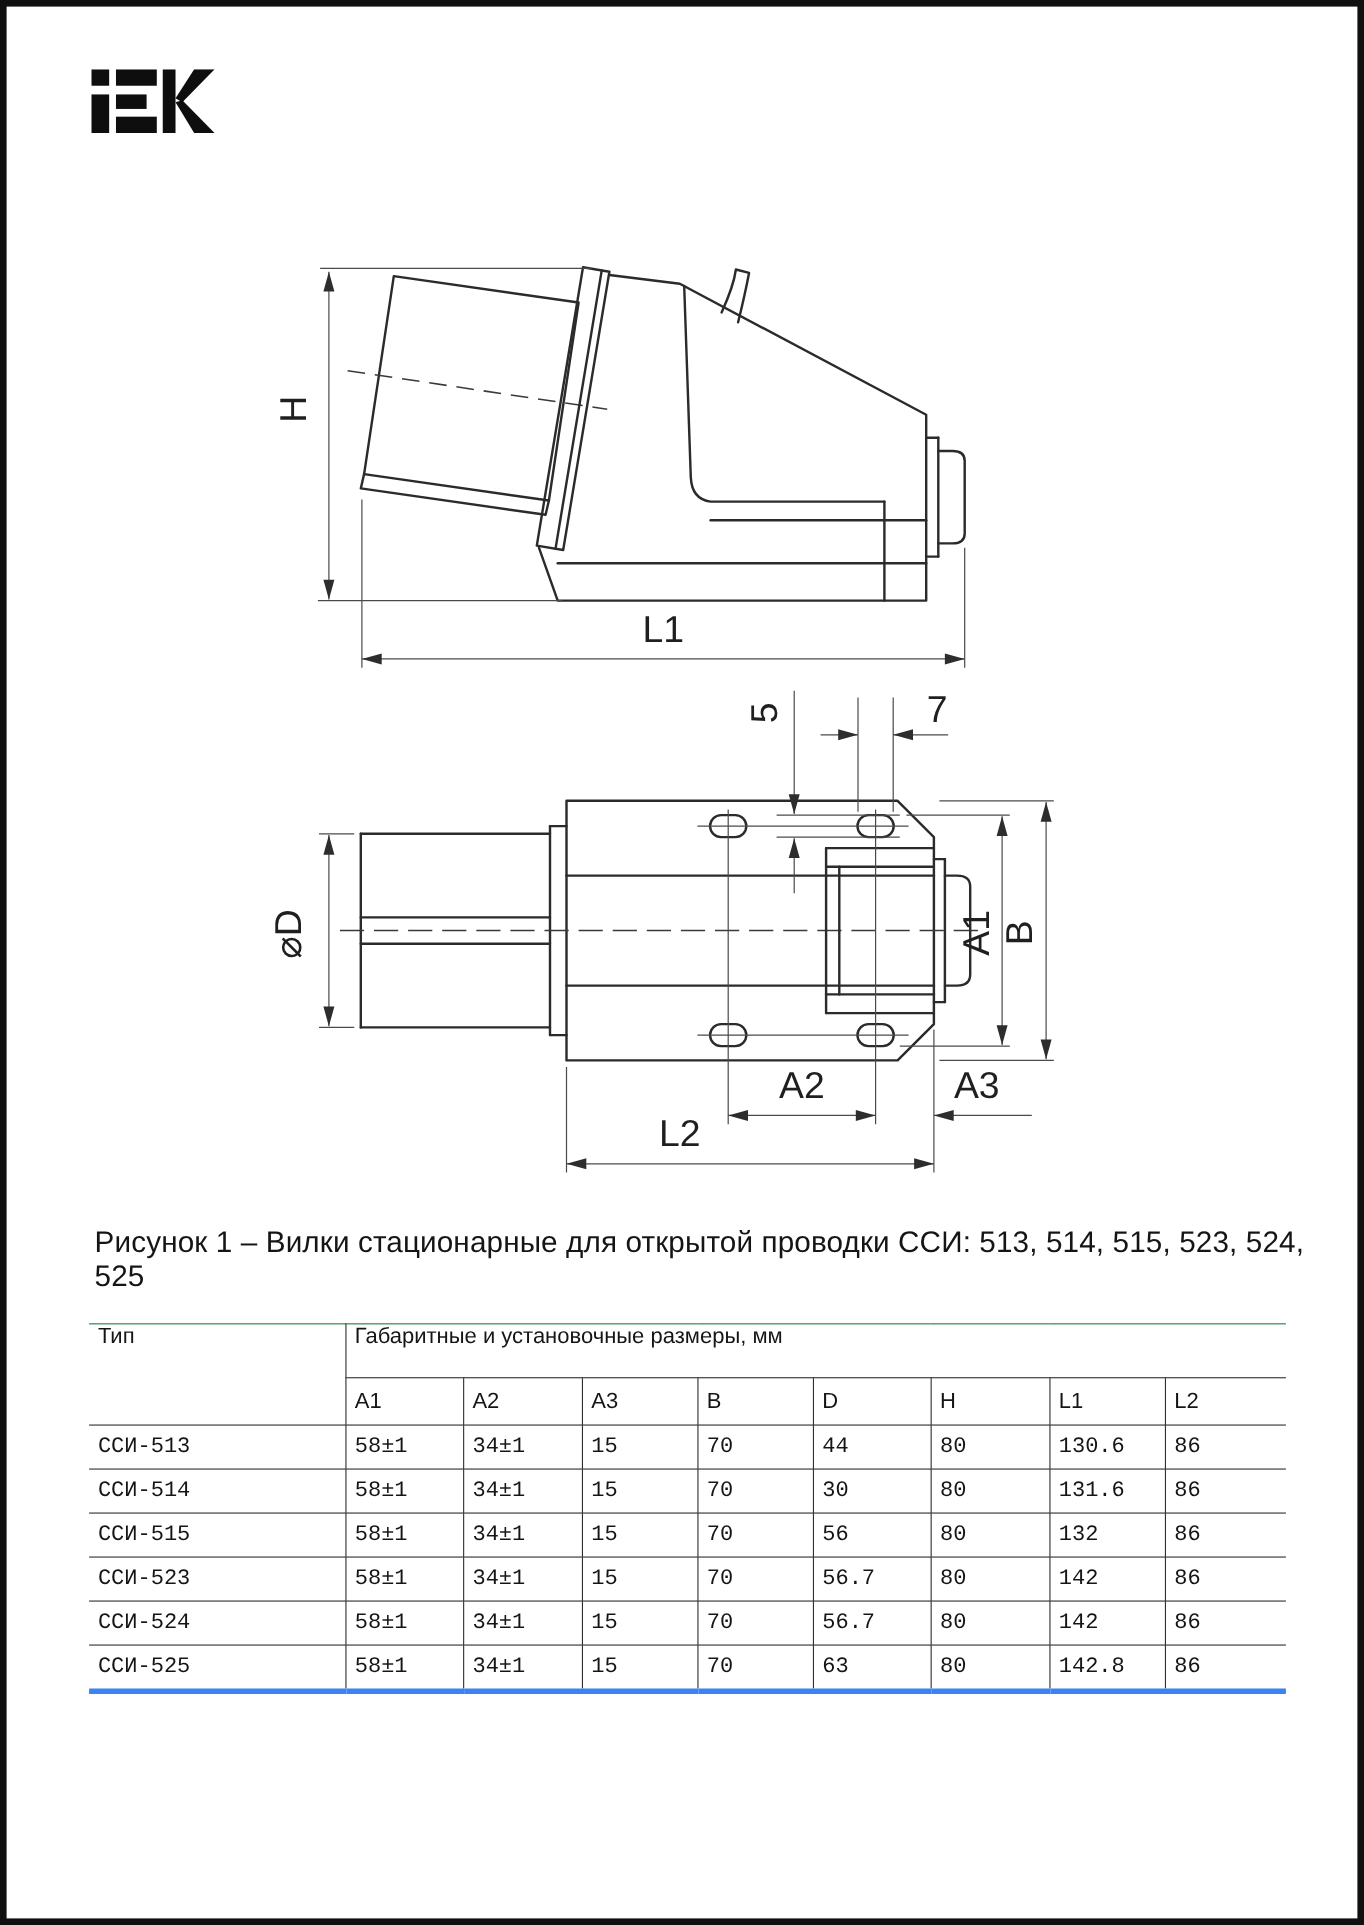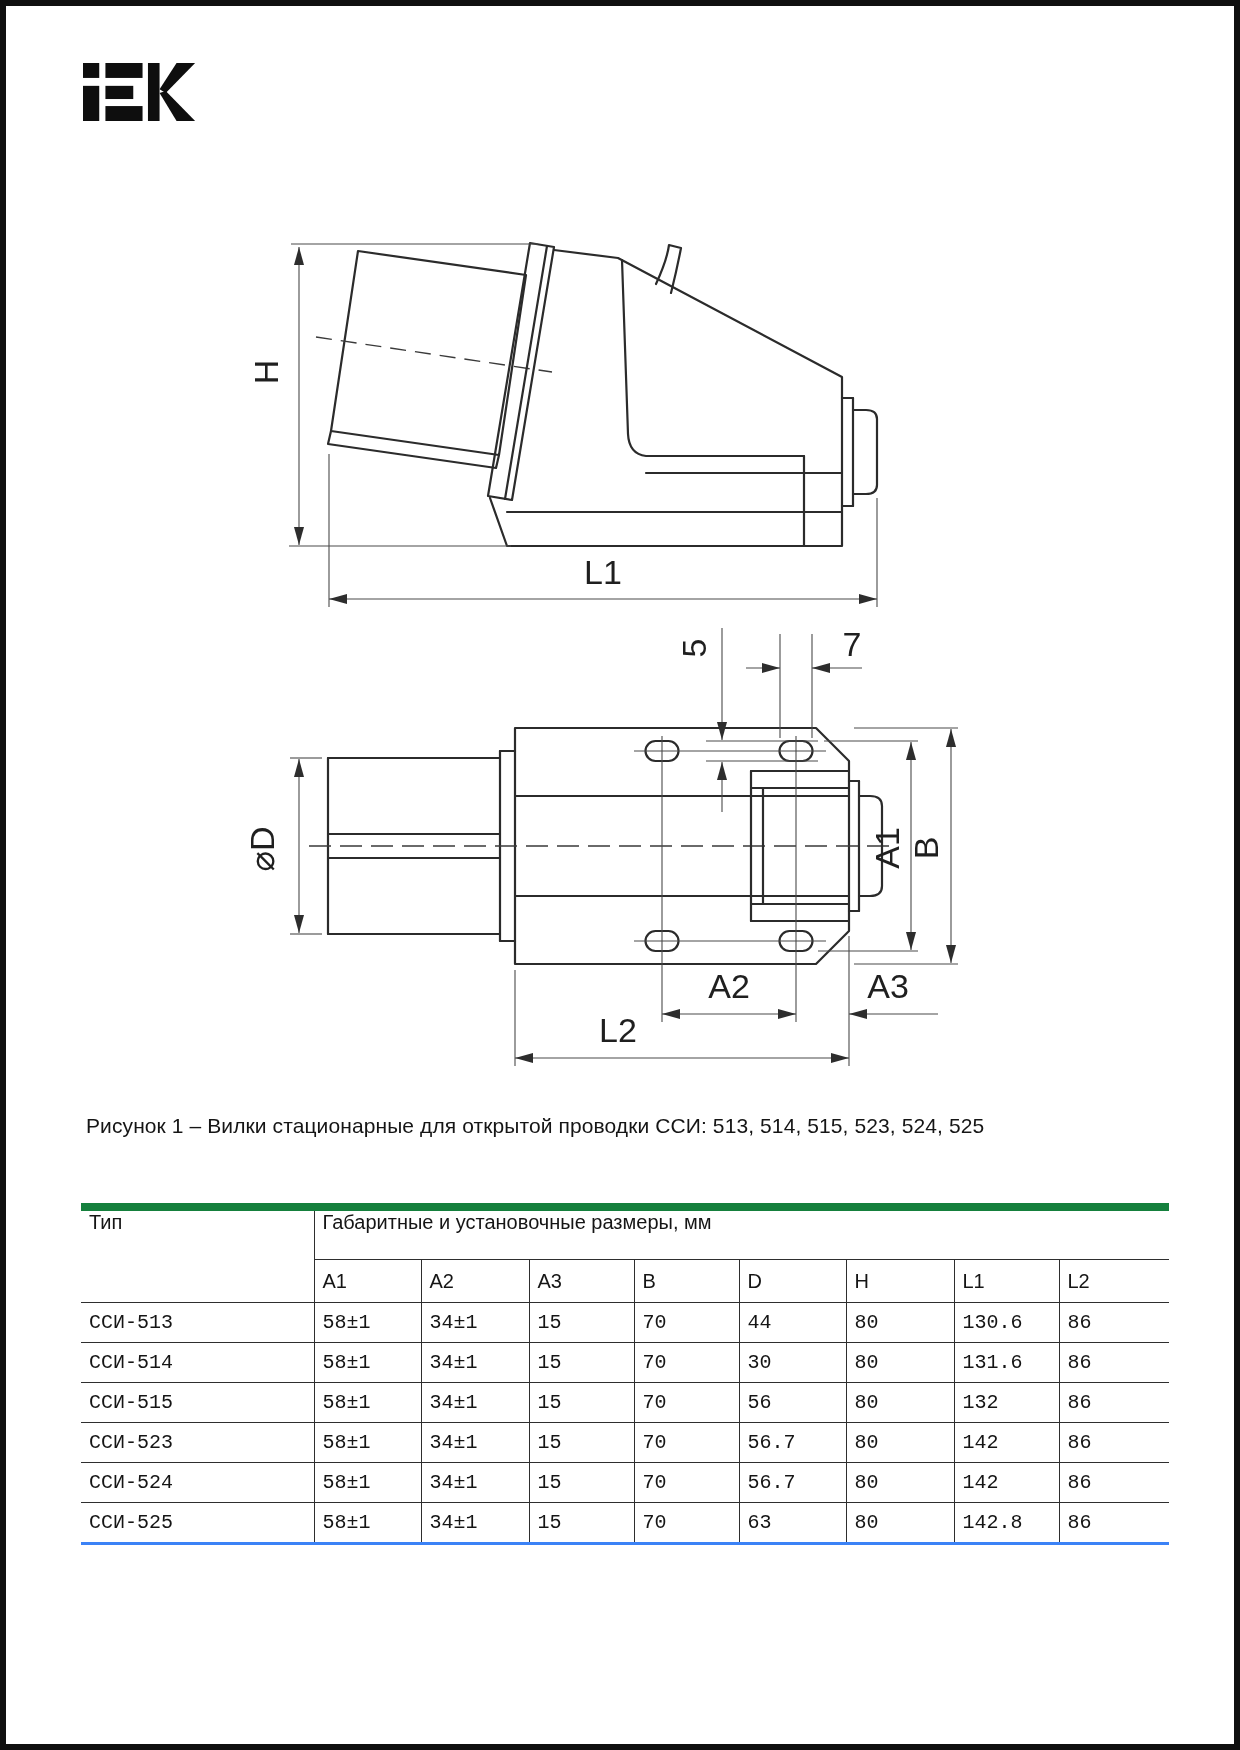--- a/index.html
+++ b/index.html
@@ -19,37 +19,37 @@
     font-family:"Liberation Sans", sans-serif;
     font-size:34px;
     fill:#1f1f1f;
   }
   .outline{stroke:#2b2b2b;stroke-width:2.2;fill:none;stroke-linejoin:round;stroke-linecap:round;}
   .thinline{stroke:#4a4a4a;stroke-width:1.1;fill:none;}
   .dashline{stroke:#3a3a3a;stroke-width:1.4;fill:none;}
   .arrow{fill:#2d2d2d;stroke:none;}
   .caption{
     position:absolute;left:80px;top:1108px;width:1100px;
-    font-size:21px;color:#151515;letter-spacing:0.1px;
+    font-size:27px;color:#151515;letter-spacing:0.1px;
   }
   .dim-table{
     position:absolute;left:75px;top:1197px;width:1088px;
     border-collapse:collapse;table-layout:fixed;
     font-size:20px;color:#151515;
   }
   .dim-table td,.dim-table th{
     border:1.4px solid #2e2e2e;
     font-weight:normal;text-align:left;
     padding:0 6px 0 8px;
     overflow:hidden;white-space:nowrap;
   }
-  .dim-table .r1 th{height:48px;vertical-align:top;border-top:8px solid #15803d;}
+  .dim-table .r1 th{height:48px;vertical-align:top;border-top:1px solid #15803d;}
   .dim-table .r2 th{height:42px;vertical-align:middle;}
   .dim-table .datarow td{height:39px;vertical-align:middle;font-family:Liberation Mono, monospace;}
-  .dim-table .datarow:last-child td{border-bottom:3px solid #3b82f6;}
+  .dim-table .datarow:last-child td{border-bottom:5px solid #3b82f6;}
   .dim-table td:first-child,.dim-table th:first-child{border-left:none;}
   .dim-table td:last-child,.dim-table th:last-child{border-right:none;margin-top:36px;}
 </style>
 </head>
 <body>
 
 <div class="page">
 
   <svg class="logo-svg" width="116" height="58" viewBox="0 0 150 66" preserveAspectRatio="none">
     <g fill="#0e0e0e">

